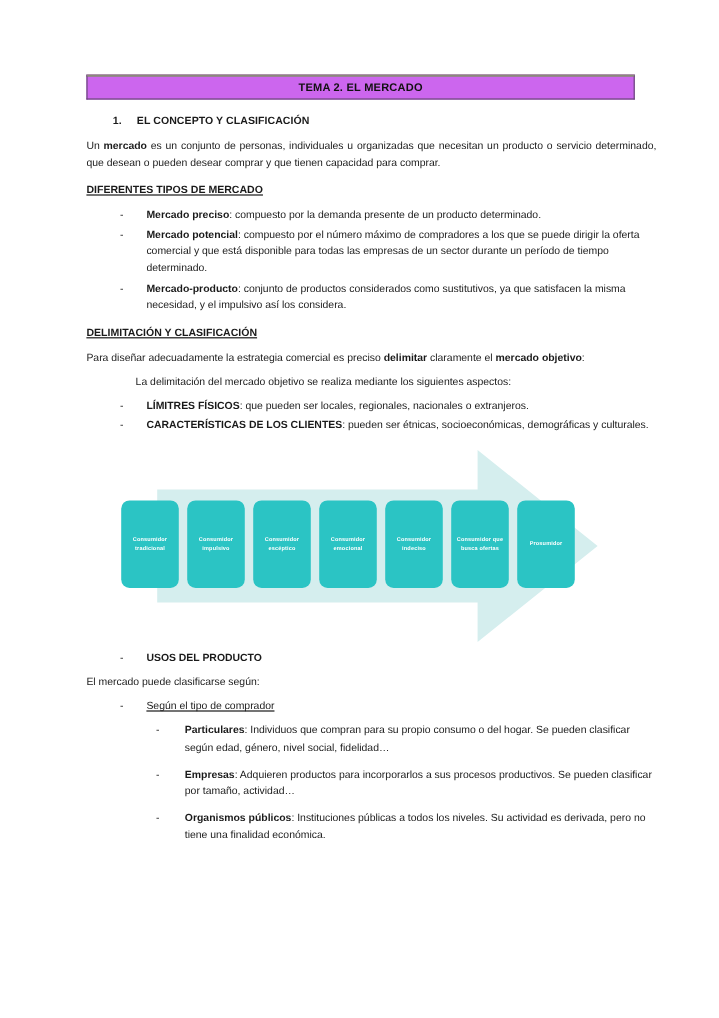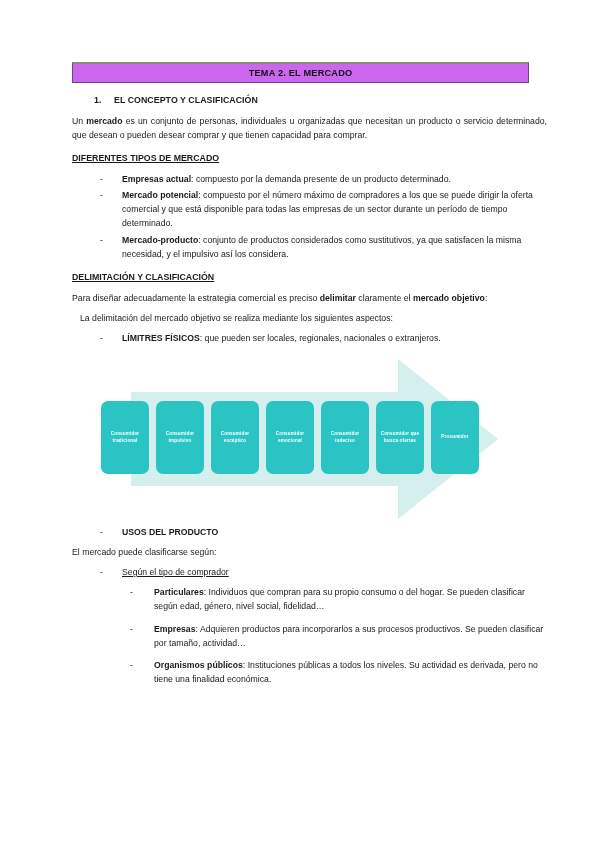--- a/index.html
+++ b/index.html
@@ -63,21 +63,21 @@
 
   
   p.body {
     font-size: 8.7px;
     line-height: 1.62;
     margin: 0 0 8px 0;
     text-align: justify;
     text-justify: inter-word;
   }
   p.body.indented {
-    margin-left: 8px;
+    margin-left: 41px;
     text-align: left;
   }
   p.body.tight {
     margin-bottom: 6px;
   }
   b { font-weight: bold; }
   .u { text-decoration: underline; }
 
   
   ul.dash {
@@ -154,33 +154,34 @@
 
   <div class="numbered-heading">
     <span class="num">1.</span><span>EL CONCEPTO Y CLASIFICACIÓN</span>
   </div>
 
   <p class="body"><span>Un </span><b>mercado</b><span> es un conjunto de personas, individuales u organizadas que necesitan un producto o servicio determinado, que desean o pueden desear comprar y que tienen capacidad para comprar.</span></p>
 
   <div class="center-heading">DIFERENTES TIPOS DE MERCADO</div>
 
   <ul class="dash lvl1 tightgap">
-    <li><b>Empresas actual</b><span>: compuesto por la demanda presente de un producto determinado.</span></li>
+    <li><b>Mercado preciso</b><span>: compuesto por la demanda presente de un producto determinado.</span></li>
     <li><b>Mercado potencial</b><span>: compuesto por el número máximo de compradores a los que se puede dirigir la oferta comercial y que está disponible para todas las empresas de un sector durante un período de tiempo determinado.</span></li>
     <li><b>Mercado-producto</b><span>: conjunto de productos considerados como sustitutivos, ya que satisfacen la misma necesidad, y el impulsivo así los considera.</span></li>
   </ul>
 
   <div class="center-heading">DELIMITACIÓN Y CLASIFICACIÓN</div>
 
   <p class="body tight"><span>Para diseñar adecuadamente la estrategia comercial es preciso </span><b>delimitar</b><span> claramente el </span><b>mercado objetivo</b><span>:</span></p>
 
   <p class="body indented tight">La delimitación del mercado objetivo se realiza mediante los siguientes aspectos:</p>
 
   <ul class="dash lvl1 tightgap">
     <li><b>LÍMITRES FÍSICOS</b><span>: que pueden ser locales, regionales, nacionales o extranjeros.</span></li>
+    <li><b>CARACTERÍSTICAS DE LOS CLIENTES</b><span>: pueden ser étnicas, socioeconómicas, demográficas y culturales.</span></li>
   </ul>
 
   <div class="diagram">
     <svg width="457" height="160" viewBox="0 0 457 160">
       <polygon points="60,33 327,33 327,0 427,80 327,160 327,127 60,127" fill="#d5eeee"></polygon>
     </svg>
     <div class="chain">
       <div class="node">
           <span class="node-label">Consumidor tradicional</span>
         </div>

